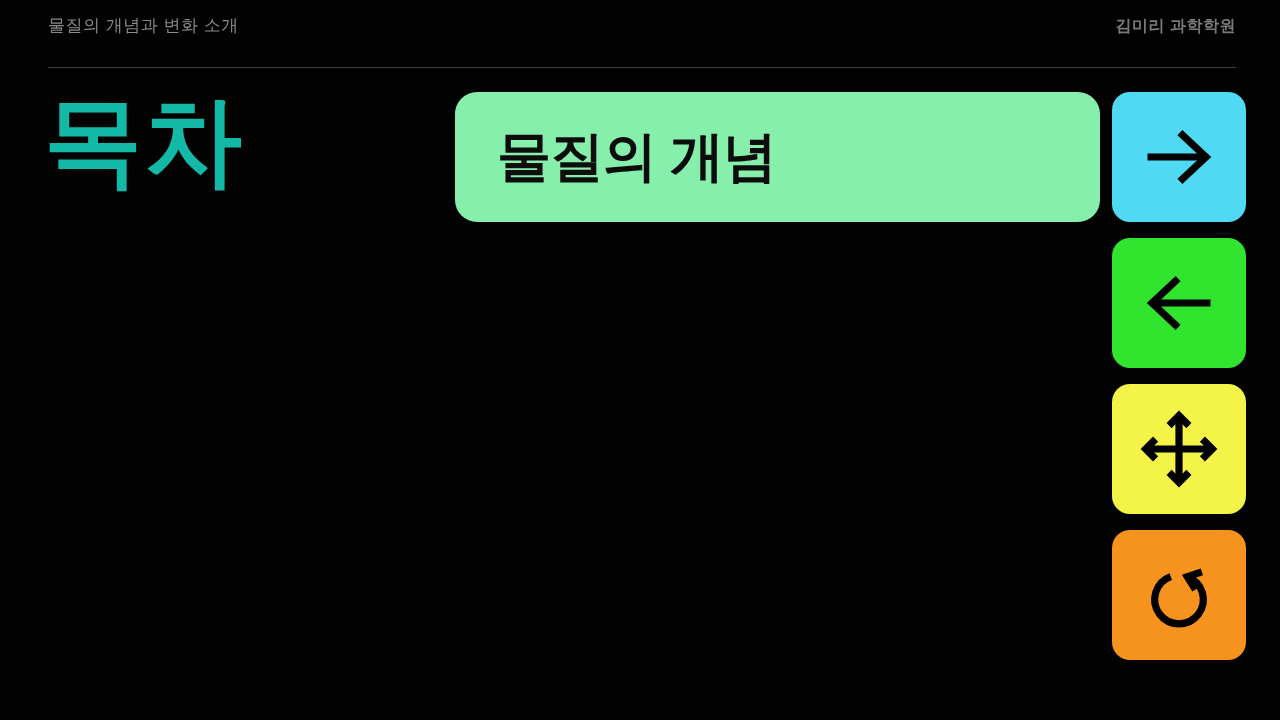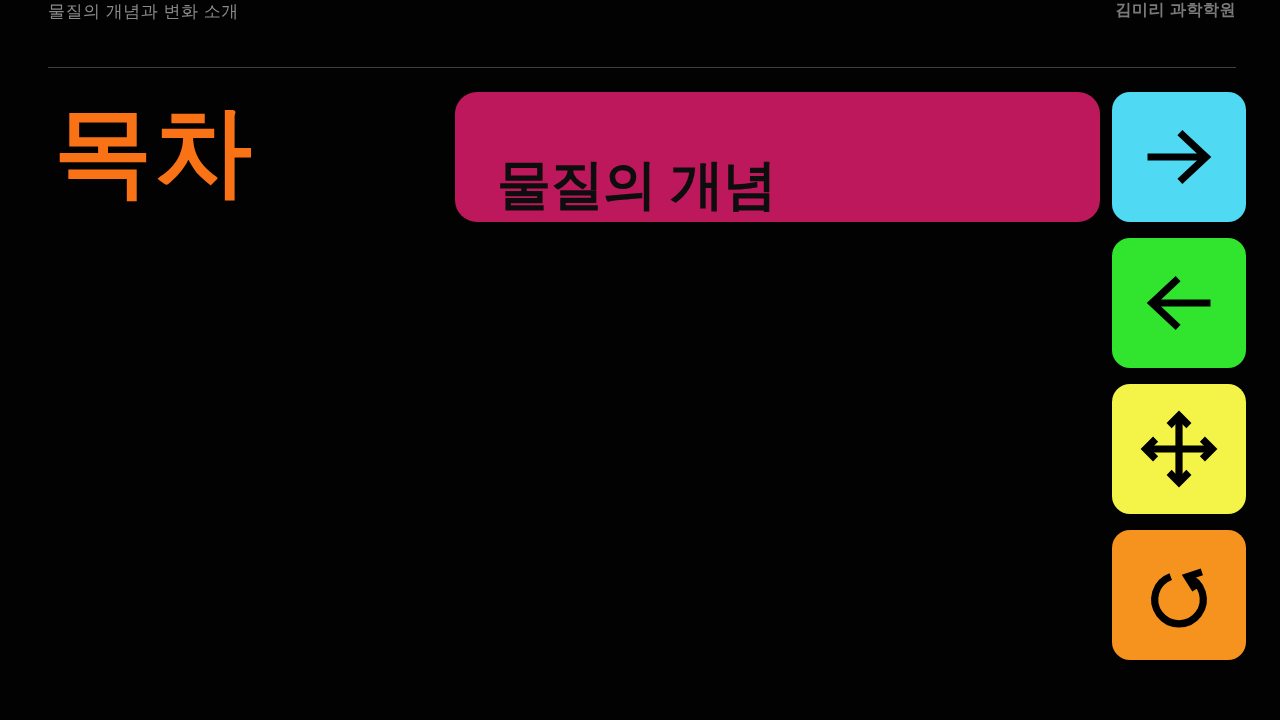--- a/index.html
+++ b/index.html
@@ -17,61 +17,62 @@
   }
   .header {
     position: absolute;
     left: 48px;
     right: 44px;
     top: 0;
     height: 68px;
     box-sizing: border-box;
     display: flex;
     justify-content: space-between;
-    padding-bottom: 18px;
+    align-items: flex-end;
+    padding-bottom: 30px;
     border-bottom: 1px solid #3f3f3f;
   }
   .header-left {
     color: #8a8a8a;
     font-size: 17px;
     letter-spacing: 0.5px;
   }
   .header-right {
     color: #7a7a7a;
     font-size: 16px;
     letter-spacing: 0.5px;
     font-weight: bold;
   }
   .title {
     position: absolute;
     left: 44px;
     top: 88px;
-    margin: 10px;
-    color: #f97316;
+    margin: 0;
+    color: #14b8a6;
     font-size: 98px;
     font-weight: 900;
     line-height: 1.1;
     letter-spacing: 2px;
   }
   .toc {
     position: absolute;
     left: 455px;
     top: 92px;
     width: 645px;
     display: flex;
     flex-direction: column;
     gap: 16px;
   }
   .toc-item {
     height: 130px;
     box-sizing: border-box;
-    background: #be185d;
+    background: #86efac;
     border-radius: 22px;
     display: flex;
-    align-items: flex-end;
+    align-items: center;
     padding-left: 42px;
     cursor: pointer;
   }
   .toc-item span {
     color: #0d0d0d;
     font-size: 54px;
     font-weight: 800;
     letter-spacing: -1px;
   }
   .actions {

